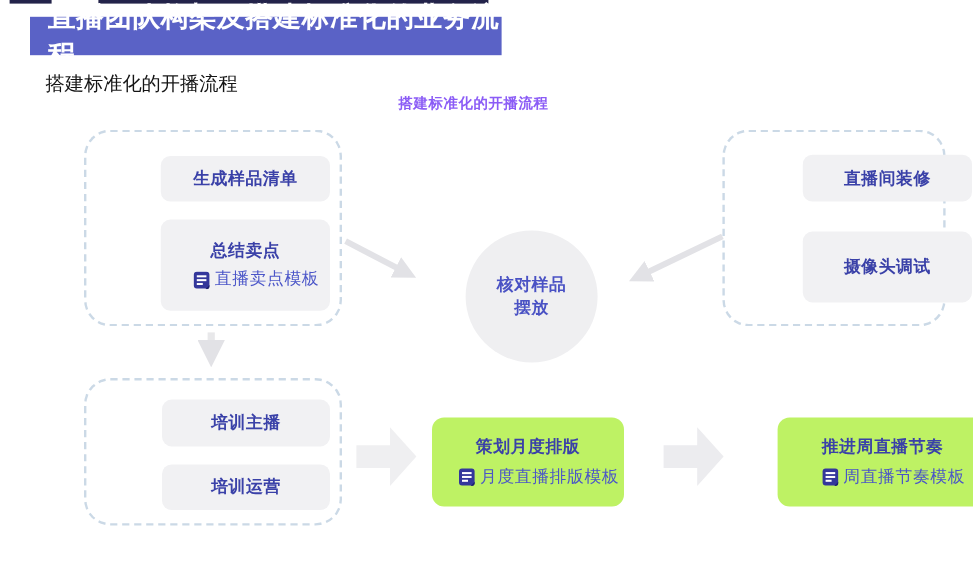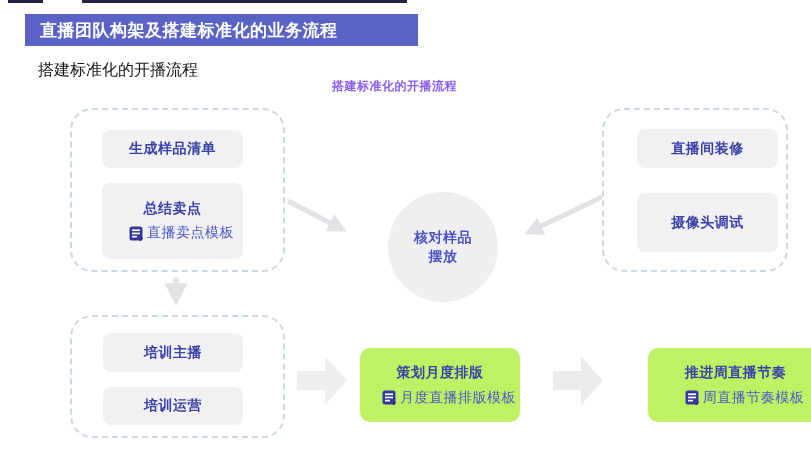--- a/index.html
+++ b/index.html
@@ -9,33 +9,33 @@
   }
   
   .top-artifact{position:absolute;top:0;height:3px;background:#23234a;}
   .top-artifact.a1{left:8px;width:35px;}
   .top-artifact.a2{left:82px;width:325px;}
 
   .banner{
     position:absolute;left:25px;top:14px;width:393px;height:32px;
     background:#5A62C6;display:flex;align-items:center;padding-left:15px;box-sizing:border-box;
   }
-  .banner span{color:#ffffff;font-weight:bold;font-size:17px;letter-spacing:0.5px;}
+  .banner span{color:#ffffff;font-weight:bold;font-size:23px;letter-spacing:0.5px;}
 
   .subtitle{position:absolute;left:38px;top:60px;font-size:16px;color:#141414;}
   .section-title{position:absolute;left:332px;top:78px;font-size:12px;font-weight:bold;color:#8b5cf6;letter-spacing:0.5px;}
 
   .dashed-box{position:absolute;border:2px dashed #CBD9E6;border-radius:22px;box-sizing:border-box;background:transparent;}
   .box-left  {left:70px; top:108px;width:215px;height:164px;}
   .box-right {left:602px;top:108px;width:186px;height:164px;}
   .box-train {left:70px; top:315px;width:215px;height:123px;}
 
   .step-card{
     position:absolute;background:#F1F1F3;border-radius:8px;
-    display:flex;flex-direction:column;align-items:center;justify-content:center;gap:6px;
+    display:flex;flex-direction:column;align-items:center;justify-content:center;gap:6px;margin-left:32px;
   }
   .step-label{font-size:14px;font-weight:bold;color:#3A41A8;letter-spacing:0.5px;}
 
   .card-gen   {left:102px;top:130px;width:141px;height:38px;}
   .card-sell  {left:102px;top:183px;width:141px;height:76px;}
   .card-deco  {left:637px;top:129px;width:141px;height:39px;}
   .card-cam   {left:637px;top:193px;width:141px;height:59px;}
   .card-anchor{left:103px;top:333px;width:140px;height:39px;}
   .card-ops   {left:103px;top:387px;width:140px;height:38px;}
 

